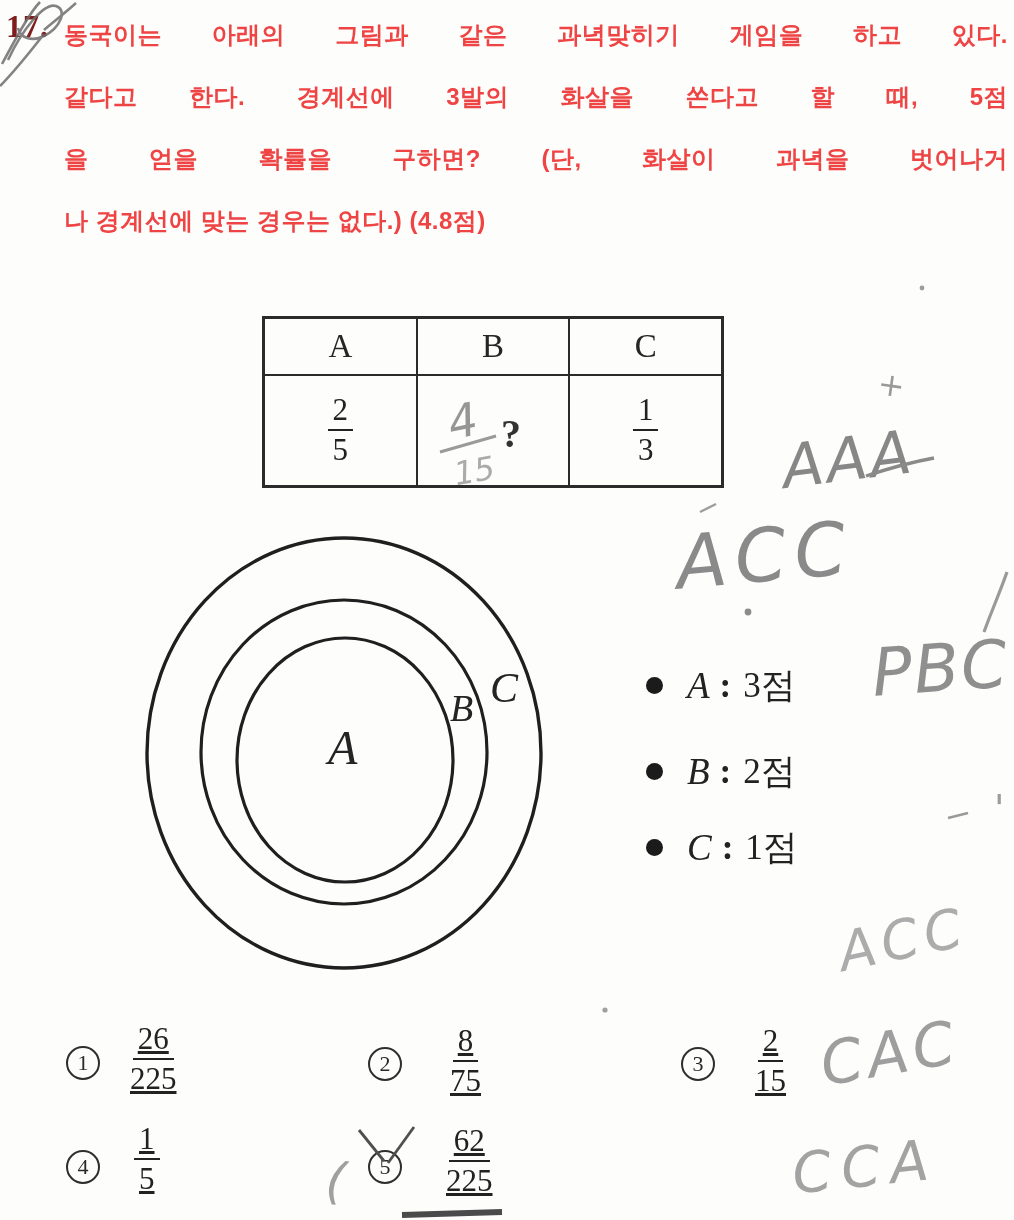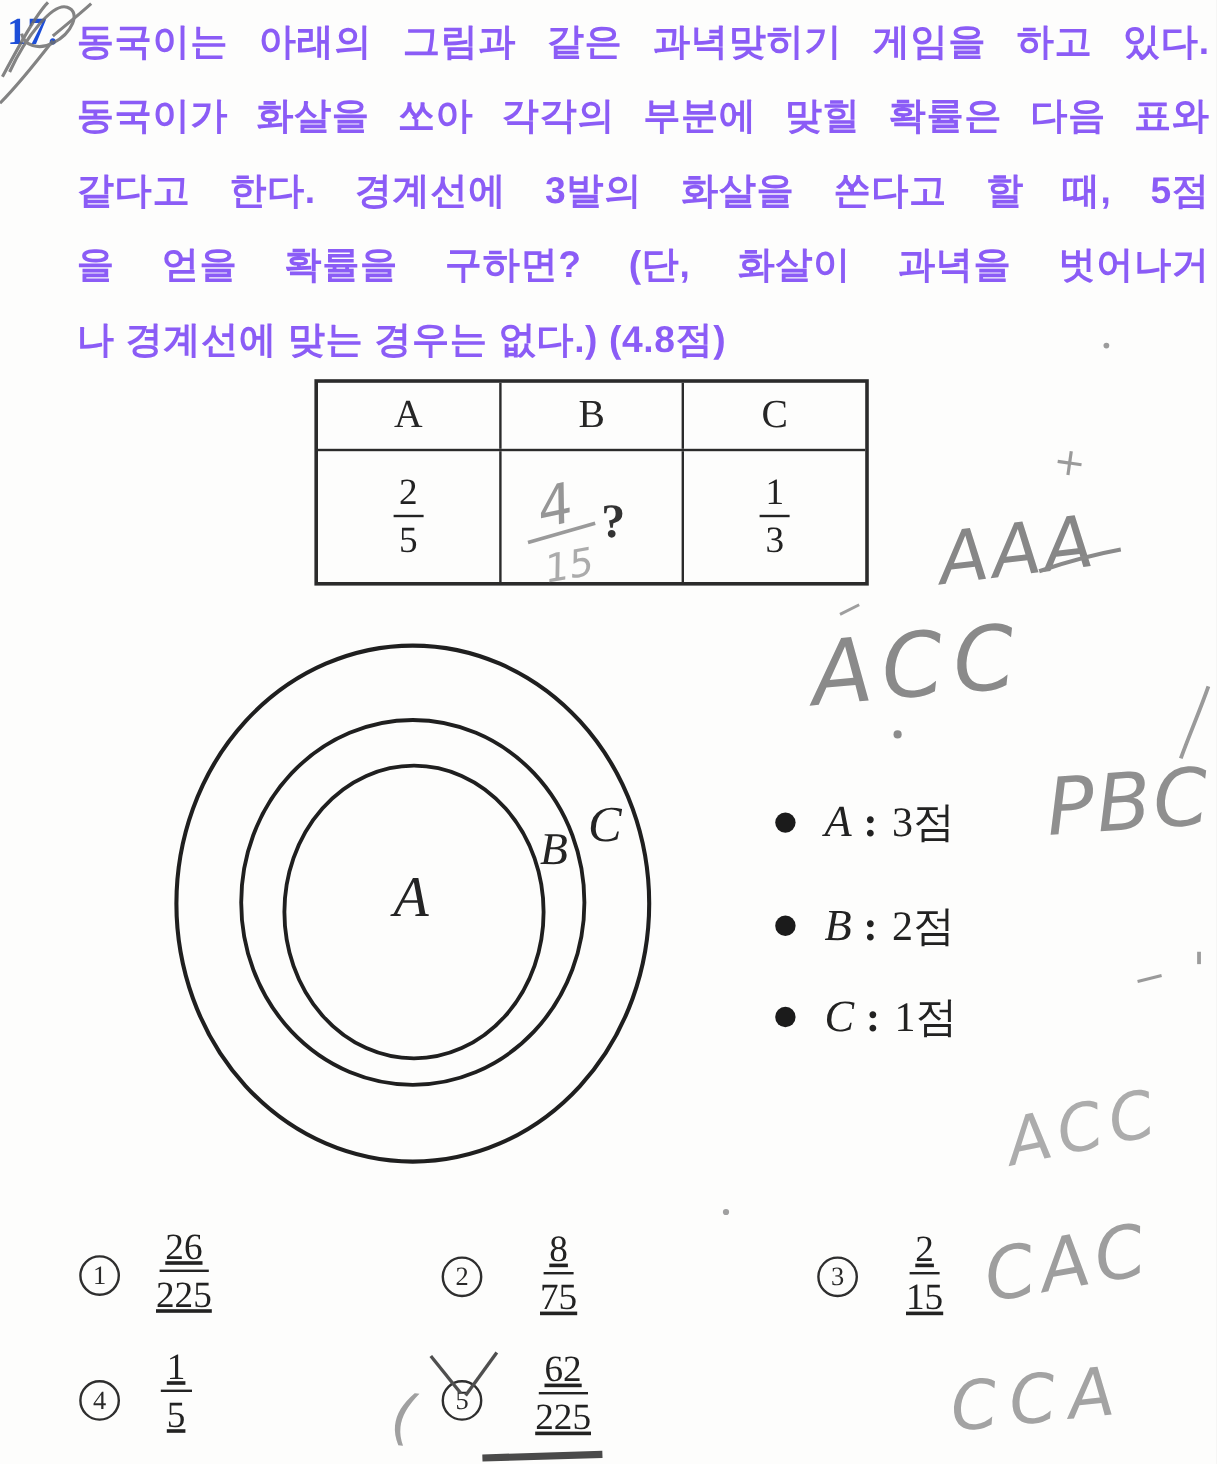--- a/index.html
+++ b/index.html
@@ -8,27 +8,27 @@
     width:1014px;height:1220px;
     background:#fdfdfc;
     overflow:hidden;
     font-family:"Liberation Sans",sans-serif;
     color:#1f1f1f;
   }
   
   .qnum{
     position:absolute;left:6px;top:8px;
     font-family:"Liberation Serif",serif;
-    font-size:32px;font-weight:bold;color:#1d4ed8;
+    font-size:32px;font-weight:bold;color:#7f1d1d;
     letter-spacing:1px;
   }
   .qtext{
     position:absolute;left:64px;top:4px;width:944px;
-    font-size:31px;line-height:62px;font-weight:600;
-    color:#8b5cf6;letter-spacing:0.5px;
+    font-size:24px;line-height:62px;font-weight:600;
+    color:#ef4444;letter-spacing:0.5px;
   }
   .qline{text-align:justify;text-align-last:justify;white-space:normal;}
   .qline.last{text-align:right;text-align-last:left;}
   
   .ptable{
     position:absolute;left:262px;top:316px;width:462px;height:172px;
     border:3px solid #2b2b2b;box-sizing:border-box;
     display:flex;flex-direction:column;
     font-family:"Liberation Serif",serif;
   }
@@ -97,21 +97,20 @@
 </style>
 </head>
 <body>
 
 <div id="page">
 
   <div class="qnum">17.</div>
 
   <div class="qtext">
     <div class="qline">동국이는 아래의 그림과 같은 과녁맞히기 게임을 하고 있다.</div>
-    <div class="qline">동국이가 화살을 쏘아 각각의 부분에 맞힐 확률은 다음 표와</div>
     <div class="qline">같다고 한다. 경계선에 3발의 화살을 쏜다고 할 때, 5점</div>
     <div class="qline">을 얻을 확률을 구하면? (단, 화살이 과녁을 벗어나거</div>
     <div class="qline last">나 경계선에 맞는 경우는 없다.) (4.8점)</div>
   </div>
 
   <div class="ptable">
     <div class="prow head">
       <div class="pcell head">A</div>
       <div class="pcell head">B</div>
       <div class="pcell head">C</div>

